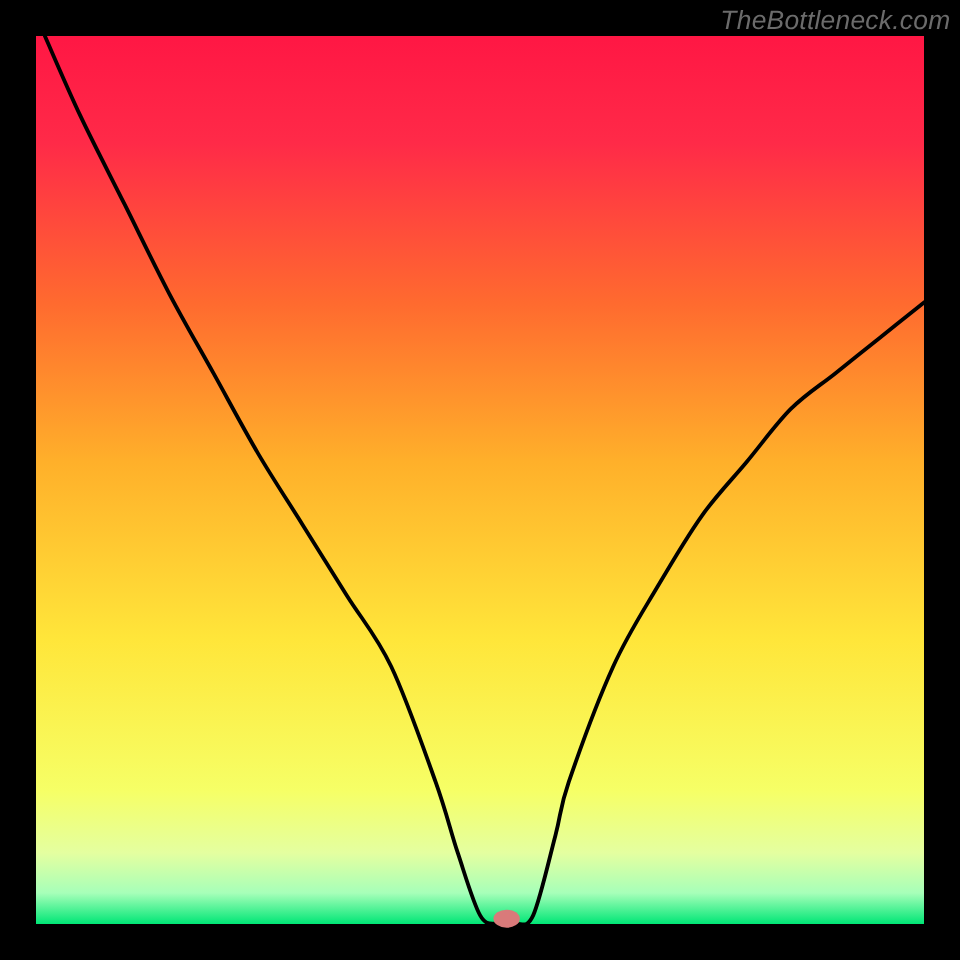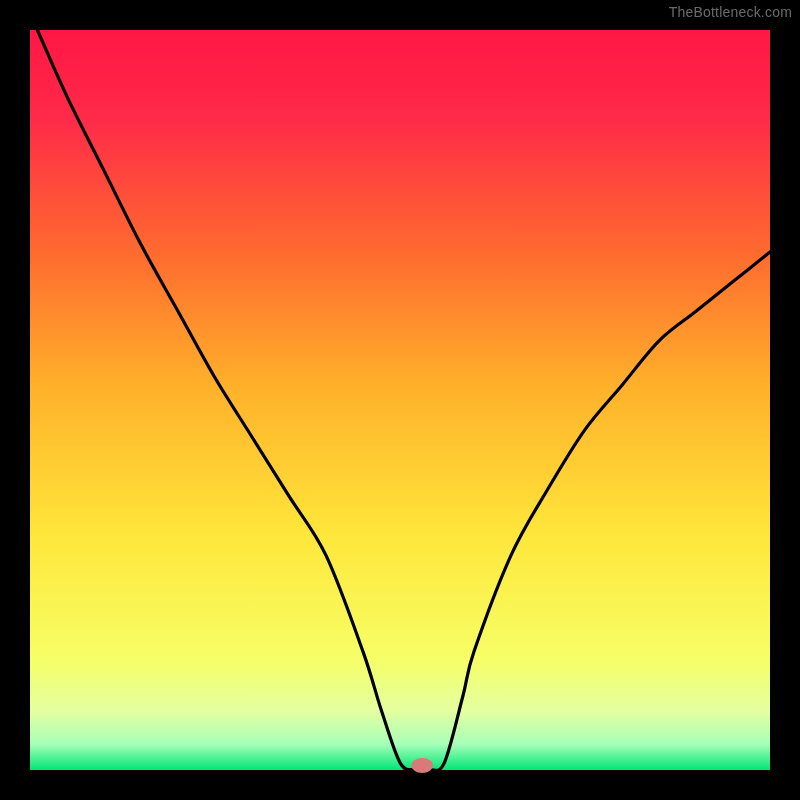--- a/index.html
+++ b/index.html
@@ -15,24 +15,25 @@
     position: relative;
     width: 800px;
     height: 800px;
     background: #000;
   }
   .watermark {
     position: absolute;
     top: 4px;
     right: 8px;
     color: #6b6b6b;
-    font-size: 14px;
+    font-size: 22px;
     font-weight: 400;
     letter-spacing: 0.2px;
     user-select: none;
+    font-style: italic;
   }
   svg {
     display: block;
   }
   .curve {
     fill: none;
     stroke: #000;
     stroke-width: 3.2;
     stroke-linecap: round;
     stroke-linejoin: round;

